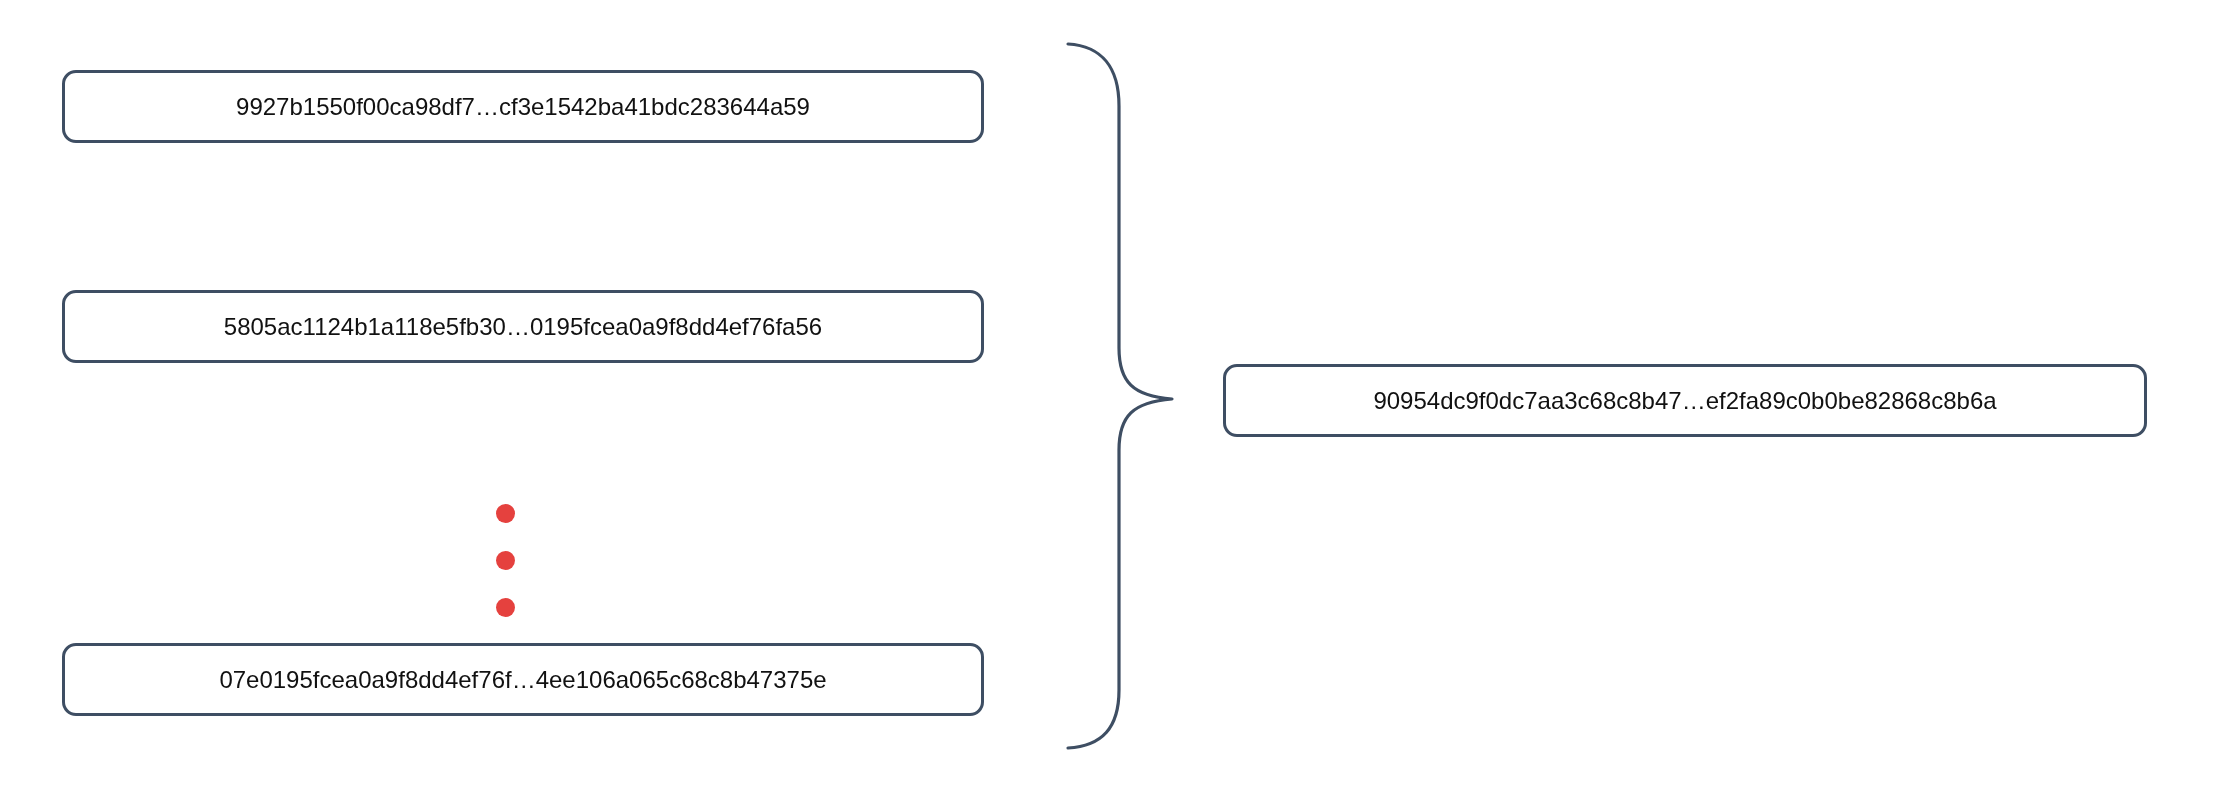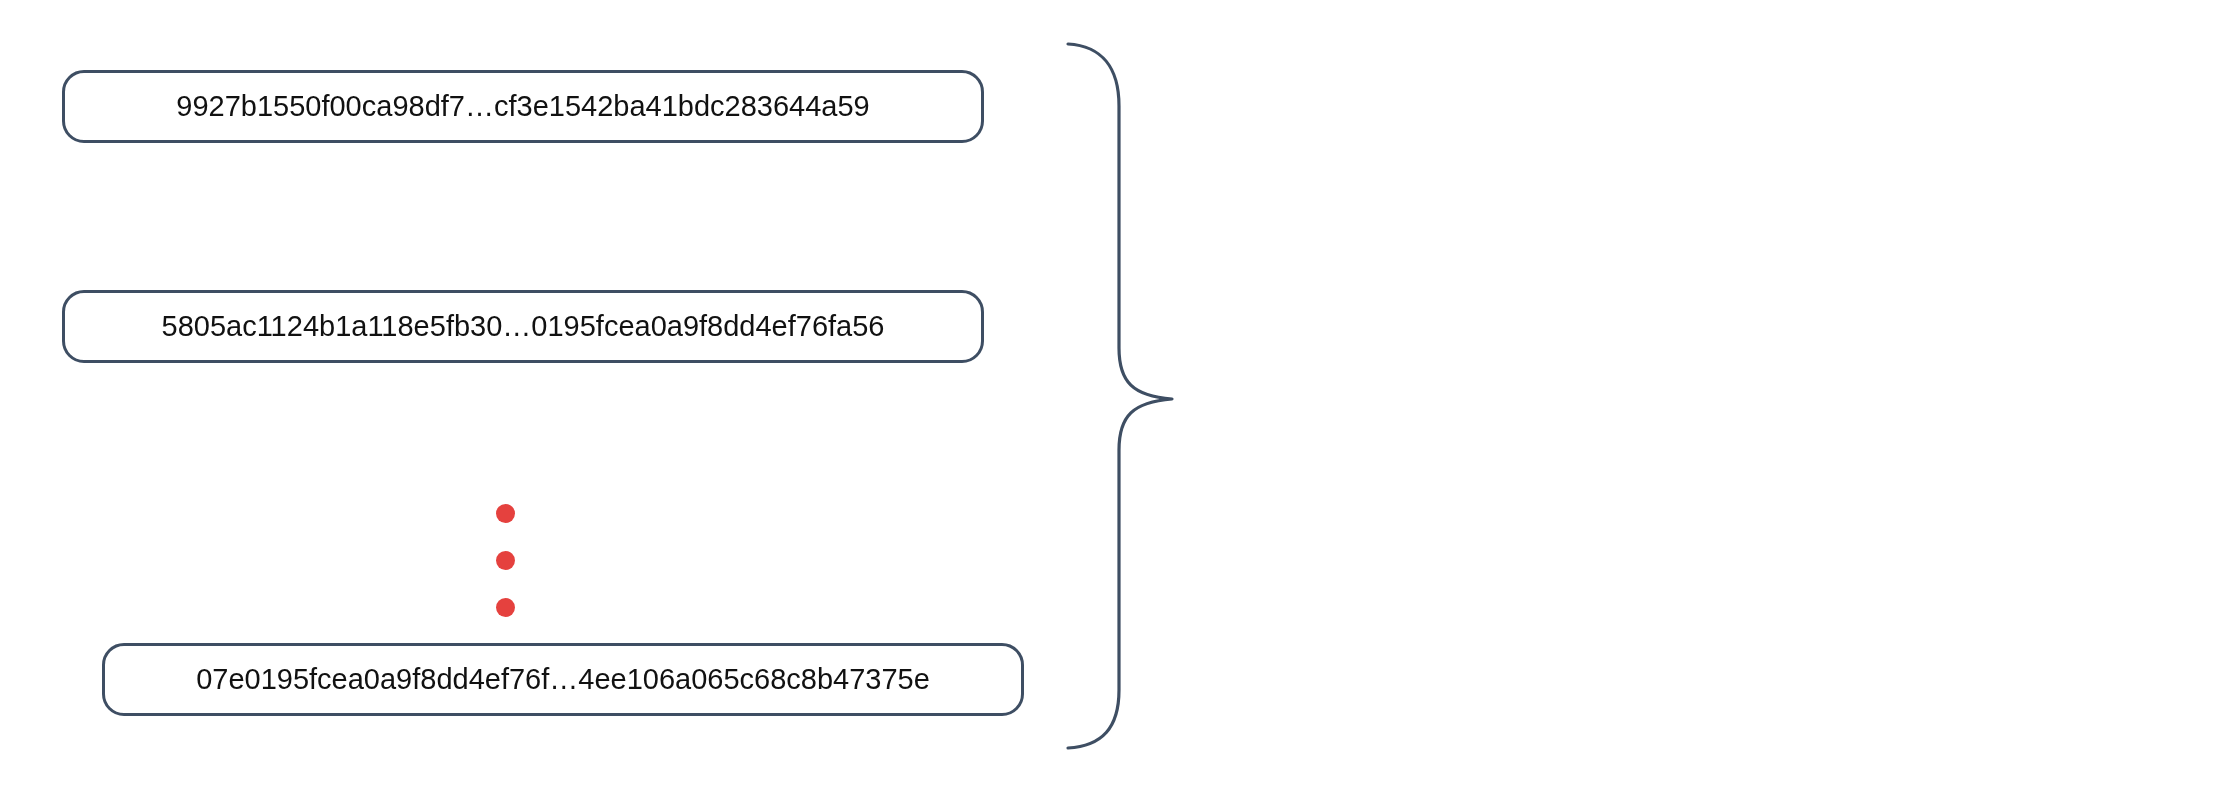--- a/index.html
+++ b/index.html
@@ -13,34 +13,34 @@
     height: 792px;
     background: var(--node-background, #ffffff);
     font-family: "Liberation Sans", sans-serif;
     overflow: hidden;
   }
   .node {
     position: absolute;
     box-sizing: border-box;
     background: var(--node-background, #ffffff);
     border: 3px solid var(--node-border, #3e4e63);
-    border-radius: 22px;
+    border-radius: 14px;
     display: flex;
     align-items: center;
     justify-content: center;
-    font-size: 29px;
+    font-size: 24px;
     color: var(--text, #111111);
     white-space: nowrap;
   }
   .leaf { left: 62px; width: 922px; height: 73px; }
   .leaf-0 { top: 70px; }
   .leaf-1 { top: 181px; }
   .leaf-2 { top: 290px; }
   .leaf-3 { top: 395px; }
-  .leaf-4 { top: 643px; margin-left: 40px; }
+  .leaf-4 { top: 643px; }
   .root { left: 1223px; top: 364px; width: 924px; height: 73px; }
   .dot {
     position: absolute;
     left: 496px;
     width: 19px;
     height: 19px;
     border-radius: 50%;
     background: var(--ellipsis-dot, #e5413e);
   }
   .dot-0 { top: 504px; }
@@ -82,14 +82,15 @@
   <svg class="brace-svg" viewBox="0 0 2220 792" aria-hidden="true">
     <path class="brace-path" d="M 1068 44
              C 1102 46 1119 68 1119 106
              L 1119 348
              C 1119 382 1133 396 1172 399
              C 1133 402 1119 416 1119 450
              L 1119 690
              C 1119 728 1102 746 1068 748"></path>
   </svg>
 
+  <div class="node root">90954dc9f0dc7aa3c68c8b47…ef2fa89c0b0be82868c8b6a</div>
 
 </div>
 
 </body></html>

